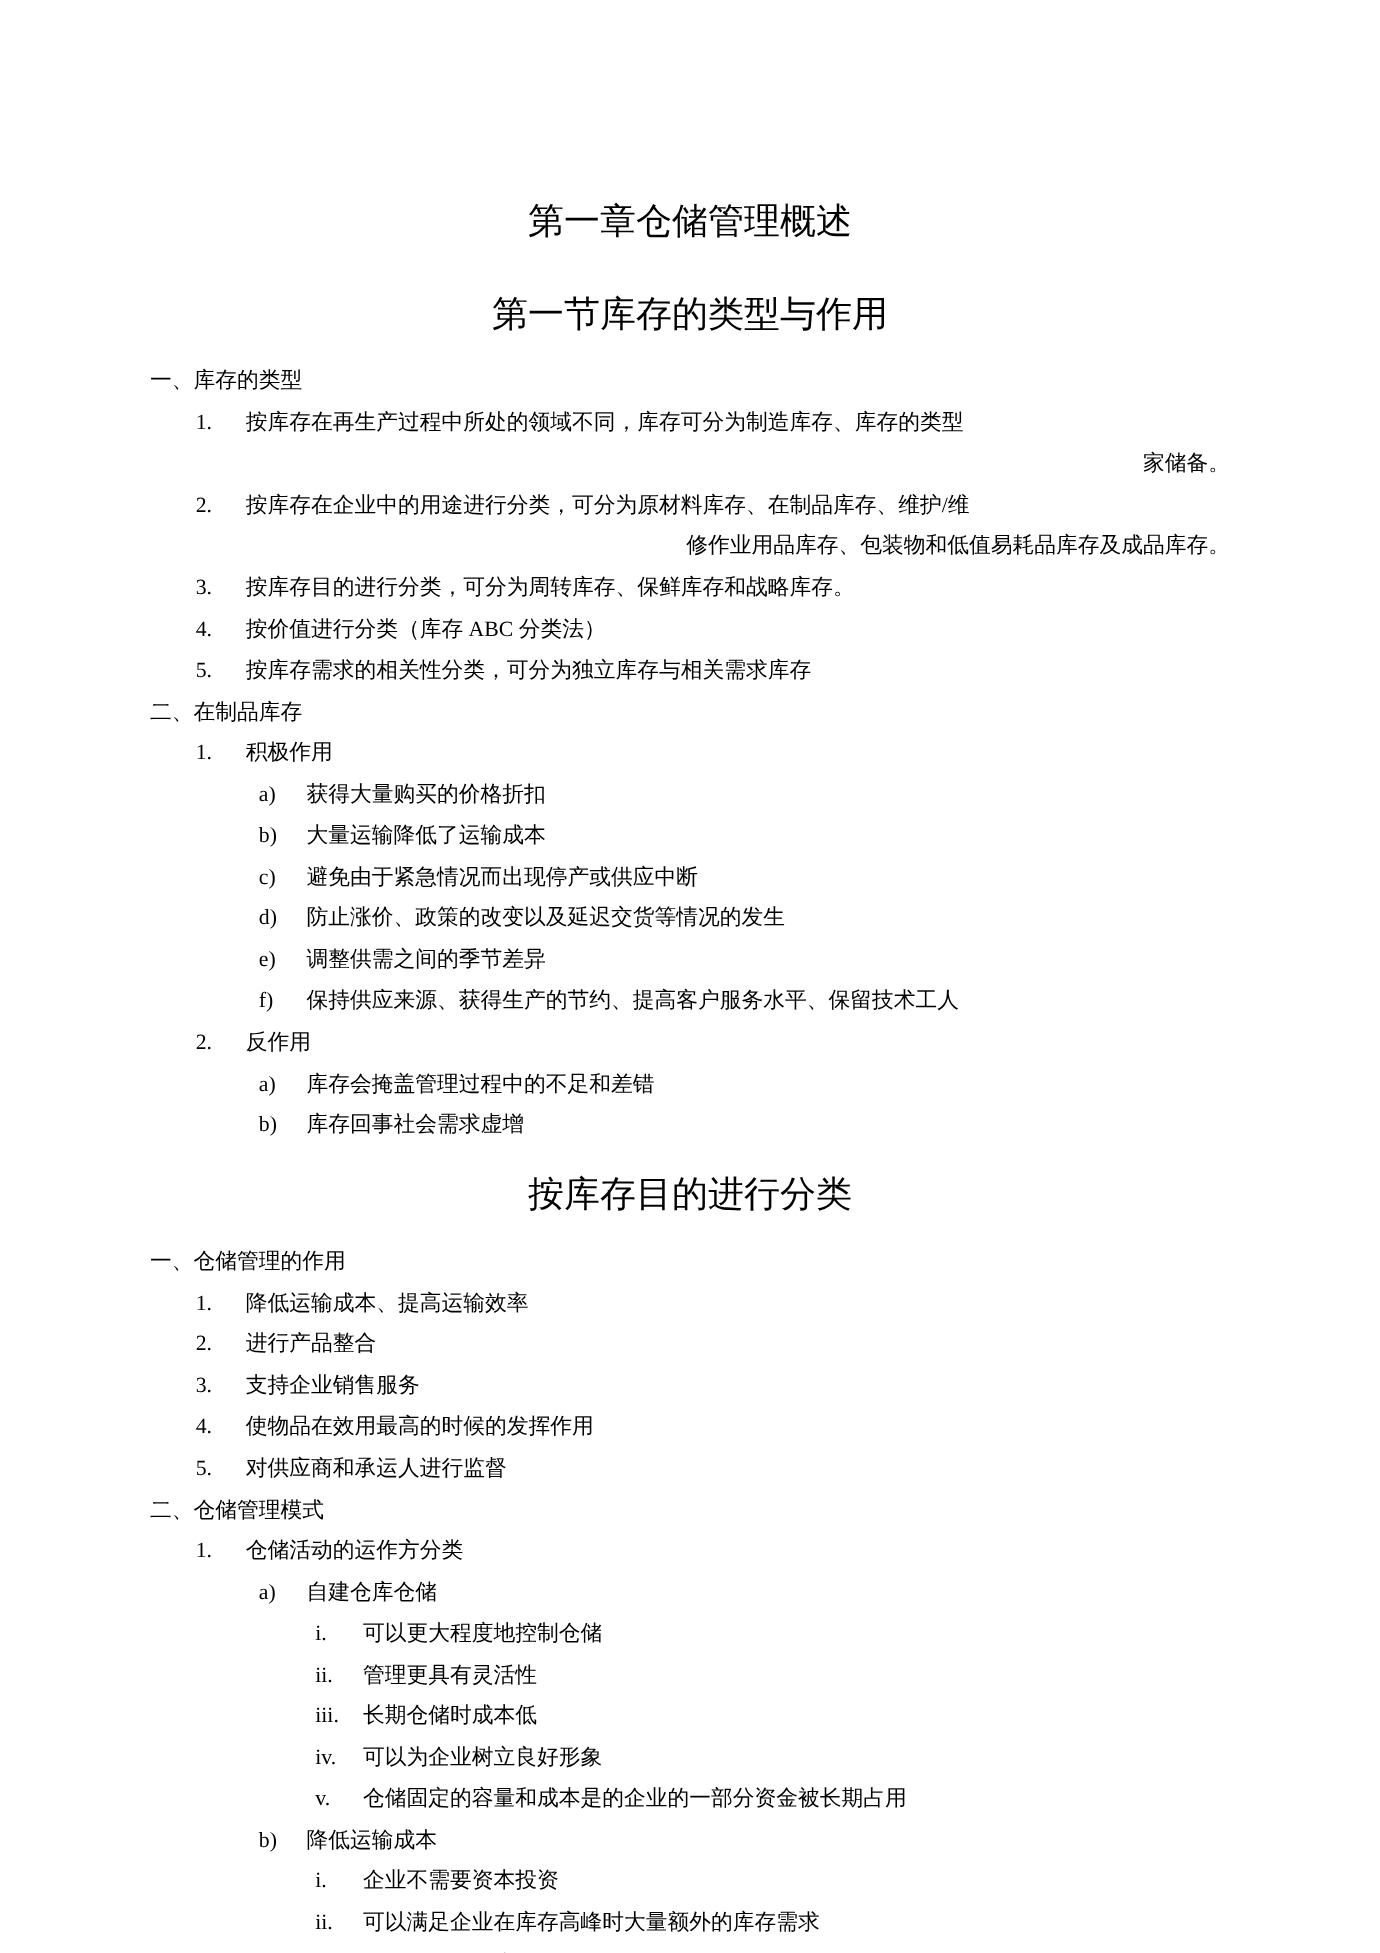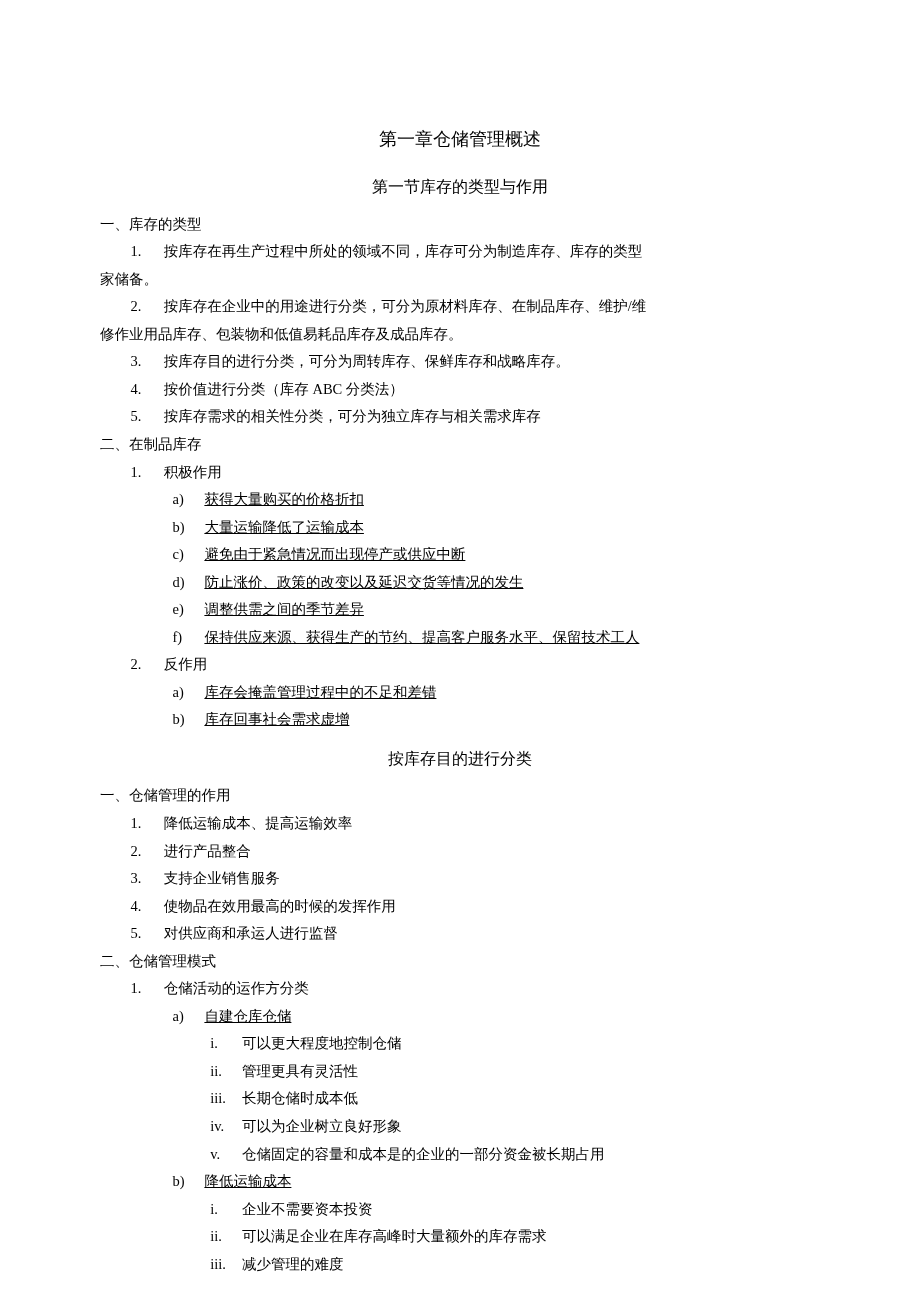--- a/index.html
+++ b/index.html
@@ -8,49 +8,49 @@
     line-height: 1.9;
     color: #000;
     background: #fff;
     max-width: 920px;
     margin: 0 auto;
     padding: 110px 100px 80px 100px;
     box-sizing: border-box;
   }
   .chapter-title {
     text-align: center;
-    font-size: 18px;
+    font-size: 24px;
     font-weight: normal;
     margin-bottom: 16px;
   }
   .section-title {
     text-align: center;
-    font-size: 16px;
+    font-size: 24px;
     font-weight: normal;
     margin-top: 10px;
     margin-bottom: 8px;
   }
   .h-label {
     margin: 0;
     padding: 0;
   }
   .num-item {
     margin-left: 2.1em;
     text-indent: -0em;
   }
   .num-item .marker {
     display: inline-block;
     min-width: 2.3em;
   }
   .wrap-continue {
-    margin-left: 0;
+    margin-left: 12px;
+    text-align: right;
   }
   .alpha-item {
     margin-left: 5.0em;
-    text-decoration: underline;
   }
   .alpha-item .marker {
     display: inline-block;
     min-width: 2.2em;
   }
   .roman-item {
     margin-left: 7.6em;
   }
   .roman-item .marker {
     display: inline-block;

